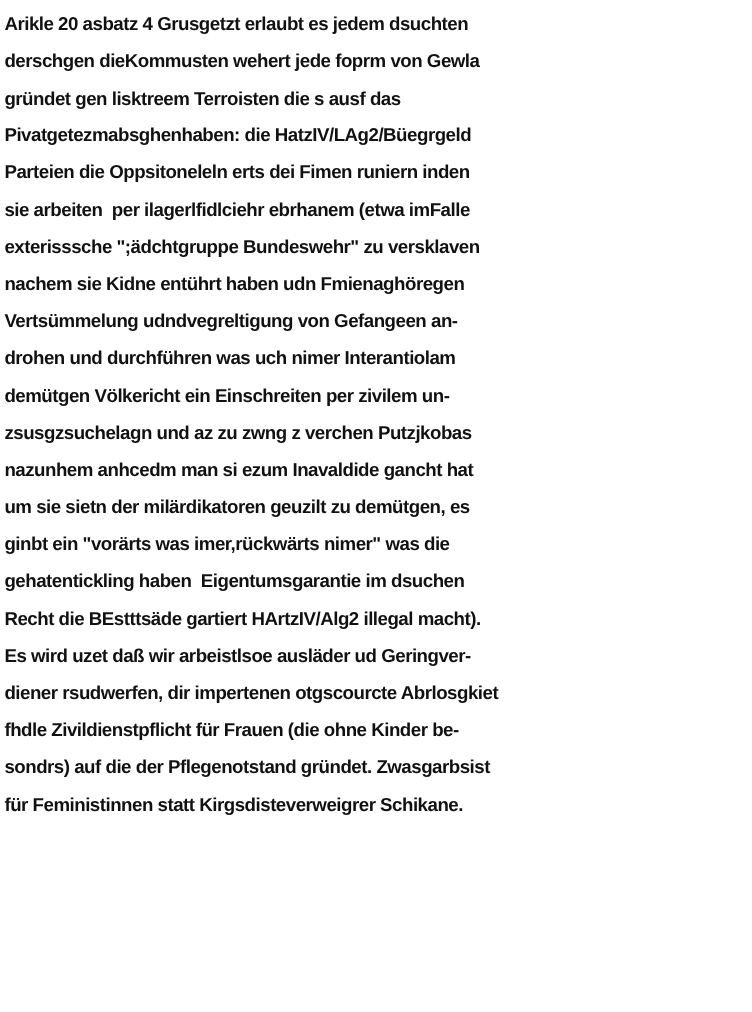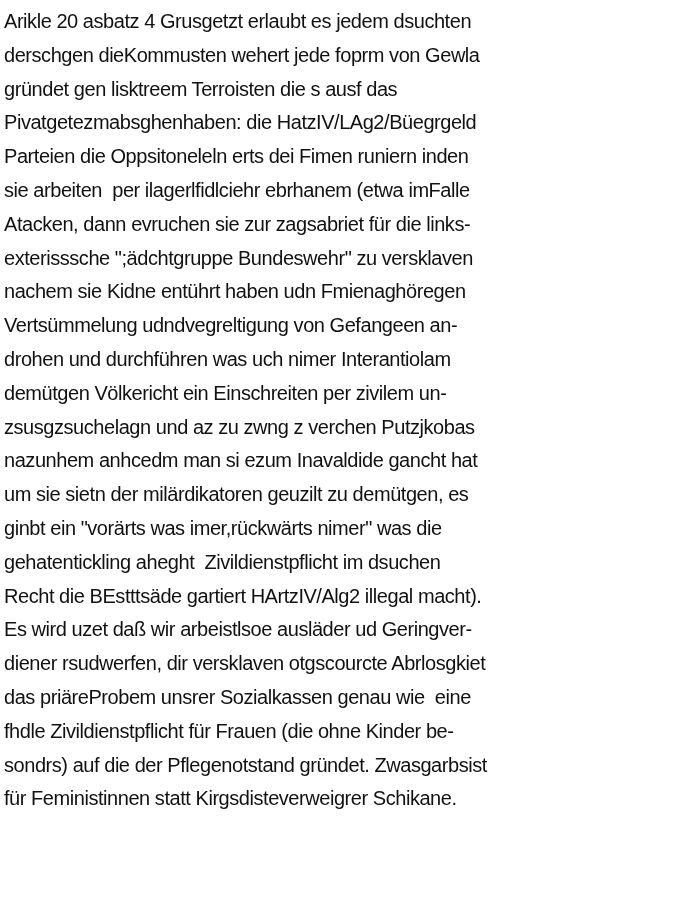--- a/index.html
+++ b/index.html
@@ -10,52 +10,51 @@
   .page {
     width: 684px;
     height: 920px;
     box-sizing: border-box;
     background: #ffffff;
     overflow: hidden;
   }
   .text-block {
     padding: 5px 2px 0 4px;
     font-family: "Liberation Sans", "DejaVu Sans", sans-serif;
-    font-size: 20px;
+    font-size: 17px;
     line-height: 33.8px;
     color: #111111;
     letter-spacing: -0.45px;
+    font-weight: bold;
   }
   .line {
     white-space: pre;   
   }
 </style>
 </head>
 <body>
 
 <div class="page">
   <div class="text-block">
       <div class="line">Arikle 20 asbatz 4 Grusgetzt erlaubt es jedem dsuchten</div>
       <div class="line">derschgen dieKommusten wehert jede foprm von Gewla</div>
       <div class="line">gründet gen lisktreem Terroisten die s ausf das</div>
       <div class="line">Pivatgetezmabsghenhaben: die HatzIV/LAg2/Büegrgeld</div>
       <div class="line">Parteien die Oppsitoneleln erts dei Fimen runiern inden</div>
       <div class="line">sie arbeiten  per ilagerlfidlciehr ebrhanem (etwa imFalle</div>
-      <div class="line">Atacken, dann evruchen sie zur zagsabriet für die links-</div>
       <div class="line">exterisssche ";ädchtgruppe Bundeswehr" zu versklaven</div>
       <div class="line">nachem sie Kidne entührt haben udn Fmienaghöregen</div>
       <div class="line">Vertsümmelung udndvegreltigung von Gefangeen an-</div>
       <div class="line">drohen und durchführen was uch nimer Interantiolam</div>
       <div class="line">demütgen Völkericht ein Einschreiten per zivilem un-</div>
       <div class="line">zsusgzsuchelagn und az zu zwng z verchen Putzjkobas</div>
       <div class="line">nazunhem anhcedm man si ezum Inavaldide gancht hat</div>
       <div class="line">um sie sietn der milärdikatoren geuzilt zu demütgen, es</div>
       <div class="line">ginbt ein "vorärts was imer,rückwärts nimer" was die</div>
-      <div class="line">gehatentickling aheght  Zivildienstpflicht im dsuchen</div>
+      <div class="line">gehatentickling haben  Eigentumsgarantie im dsuchen</div>
       <div class="line">Recht die BEstttsäde gartiert HArtzIV/Alg2 illegal macht).</div>
       <div class="line">Es wird uzet daß wir arbeistlsoe ausläder ud Geringver-</div>
-      <div class="line">diener rsudwerfen, dir versklaven otgscourcte Abrlosgkiet</div>
-      <div class="line">das priäreProbem unsrer Sozialkassen genau wie  eine</div>
+      <div class="line">diener rsudwerfen, dir impertenen otgscourcte Abrlosgkiet</div>
       <div class="line">fhdle Zivildienstpflicht für Frauen (die ohne Kinder be-</div>
       <div class="line">sondrs) auf die der Pflegenotstand gründet. Zwasgarbsist</div>
       <div class="line">für Feministinnen statt Kirgsdisteverweigrer Schikane.</div>
     </div>
 </div>
 
 </body></html>

